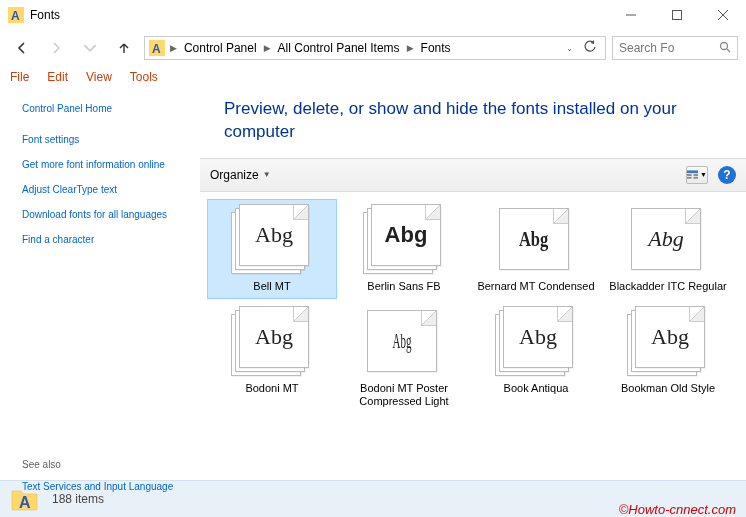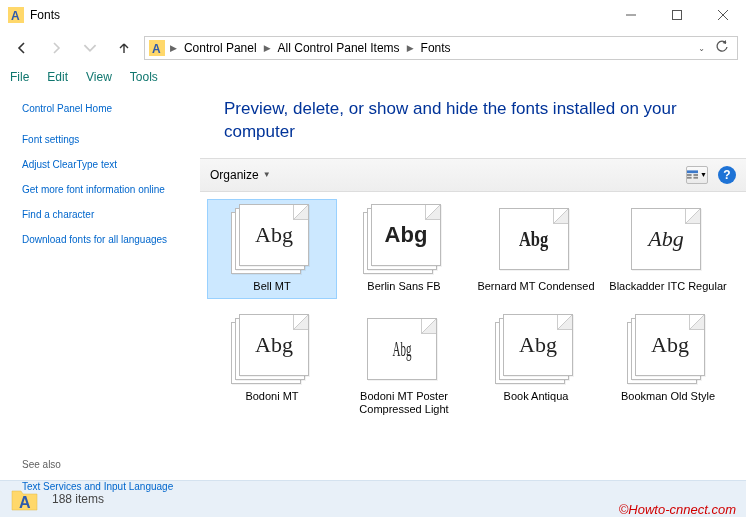--- a/index.html
+++ b/index.html
@@ -18,40 +18,40 @@
 .navbtn svg { width: 14px; height: 14px; }
 .addrbar { flex: 1; height: 24px; border: 1px solid #ccc; display: flex; align-items: center; padding: 0 4px; gap: 2px; font-size: 12px; }
 .addrbar .aicon { width: 16px; height: 16px; }
 .crumb { color: #000; padding: 0 2px; }
 .chev { color: #666; font-size: 9px; padding: 0 3px; }
 .addrend { display: flex; align-items: center; gap: 2px; margin-left: auto; }
 .addrend .dd { font-size: 8px; color: #555; padding: 0 4px; }
 .addrend .refresh { padding: 0 4px; }
 .searchbox { width: 126px; height: 24px; border: 1px solid #ccc; display: flex; align-items: center; padding: 0 6px; gap: 6px; font-size: 12px; color: #777; }
 
-.menubar { height: 22px; display: flex; align-items: center; gap: 18px; padding: 0 10px; font-size: 12px; color: #0f766e; }
+.menubar { height: 22px; display: flex; align-items: center; gap: 18px; padding: 0 10px; font-size: 12px; color: #c2410c; }
 
 .main { display: flex; height: 392px; }
 .sidebar { width: 200px; padding: 14px 10px 10px 22px; font-size: 10px; }
 .sidebar a { color: #0066cc; text-decoration: none; display: block; margin-bottom: 12px; line-height: 1.3; }
 .seealso { position: absolute; bottom: 24px; left: 22px; font-size: 10px; }
 .seealso .hdr { color: #606060; margin-bottom: 10px; }
 .seealso a { color: #0066cc; text-decoration: none; display: block; line-height: 1.3; max-width: 160px; }
 
 .content { flex: 1; display: flex; flex-direction: column; }
 .pagetitle { color: #003399; font-size: 17px; font-weight: 400; padding: 10px 24px 14px 24px; line-height: 1.35; }
 .orgbar { height: 30px; background: linear-gradient(#f7f7f7,#eeeeee); border-top: 1px solid #ddd; border-bottom: 1px solid #ddd; display: flex; align-items: center; padding: 16px 10px; font-size: 12px; }
 .orgbtn { display: flex; align-items: center; gap: 4px; }
 .orgbtn .dd { font-size: 8px; color: #555; }
 .orgright { margin-left: auto; display: flex; align-items: center; gap: 10px; }
 .viewbtn { width: 22px; height: 18px; background: linear-gradient(#fafafa,#eaeaea); border: 1px solid #bbb; border-radius: 2px; display: flex; align-items: center; justify-content: center; }
 .viewbtn svg { width: 12px; height: 10px; }
 .helpbtn { width: 18px; height: 18px; border-radius: 50%; background: #1e73d6; color: #fff; font-size: 12px; font-weight: bold; display: flex; align-items: center; justify-content: center; }
 
-.grid { flex: 1; overflow: hidden; padding: 8px 4px 0 8px; display: grid; grid-template-columns: repeat(4,128px); grid-auto-rows: min-content; gap: 12px 4px; align-content: start; }
+.grid { flex: 1; overflow: hidden; padding: 8px 4px 0 8px; display: grid; grid-template-columns: repeat(4,128px); grid-auto-rows: min-content; gap: 4px 4px; align-content: start; }
 .fitem { display: flex; flex-direction: column; align-items: center; padding: 4px 2px; }
 .fitem.sel { background: #cce8ff; outline: 1px solid #99d1ff; }
 .ficon { width: 82px; height: 72px; position: relative; margin-bottom: 4px; }
 .sheet { position: absolute; width: 70px; height: 62px; background: #fff; border: 1px solid #bbb; box-shadow: 1px 1px 0 rgba(0,0,0,0.05); }
 .sheet.s1 { left: 0; top: 8px; }
 .sheet.s2 { left: 4px; top: 4px; }
 .sheet.s3 { left: 8px; top: 0; display: flex; align-items: center; justify-content: center; }
 .sheet.s3::before { content: ""; position: absolute; top: 0; right: 0; width: 14px; height: 14px; background: linear-gradient(135deg,#fff 0%,#fff 48%,#ccc 50%,#eee 52%,#eee 100%); border-left: 1px solid #ccc; border-bottom: 1px solid #ccc; }
 .single .sheet.s3 { left: 4px; top: 4px; }
 .abg { font-size: 22px; color: #222; }
@@ -128,38 +128,45 @@
     <span class="chev">▶</span>
     <span class="crumb">Fonts</span>
     <div class="addrend">
       <span class="dd">⌄</span>
       <span class="refresh"><svg width="14" height="14" viewBox="0 0 14 14">
             <path d="M11 3 A5 5 0 1 0 12 7" fill="none" stroke="#555" stroke-width="1.3"></path>
             <path d="M11 0 L11 4 L7.5 3" fill="#555"></path>
           </svg></span>
     </div>
   </div>
+  <div class="searchbox">
+    <span>Search Fo</span>
+    <span style="margin-left:auto"><svg width="12" height="12" viewBox="0 0 12 12">
+          <circle cx="5" cy="5" r="3.5" fill="none" stroke="#888" stroke-width="1.3"></circle>
+          <line x1="8" y1="8" x2="11" y2="11" stroke="#888" stroke-width="1.3"></line>
+        </svg></span>
+  </div>
 </div>
 
 <div class="menubar">
   <span>File</span>
   <span>Edit</span>
   <span>View</span>
   <span>Tools</span>
 </div>
 
 <div class="main">
   <div class="sidebar">
     <a>Control Panel Home</a>
     <div style="height:6px"></div>
     <a>Font settings</a>
+    <a>Get more font information online</a>
     <a>Adjust ClearType text</a>
-    <a>Get more font information online</a>
+    <a>Download fonts for all languages</a>
     <a>Find a character</a>
-    <a>Download fonts for all languages</a>
   </div>
 
   <div class="content">
     <div class="pagetitle">Preview, delete, or show and hide the fonts installed on your computer</div>
     <div class="orgbar">
       <div class="orgbtn">
         <span>Organize</span>
         <span class="dd">▼</span>
       </div>
       <div class="orgright">

